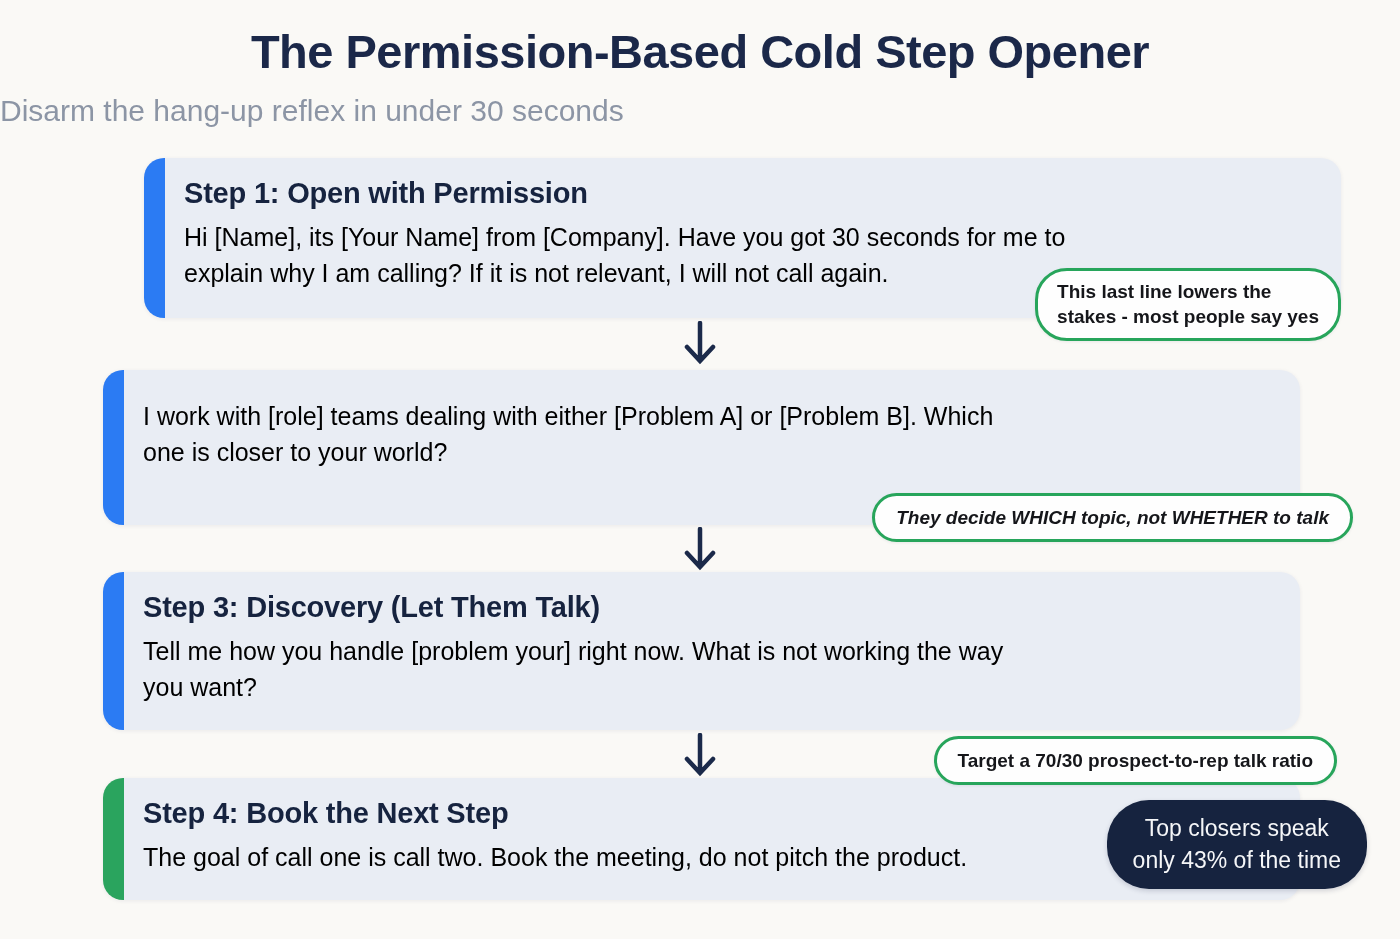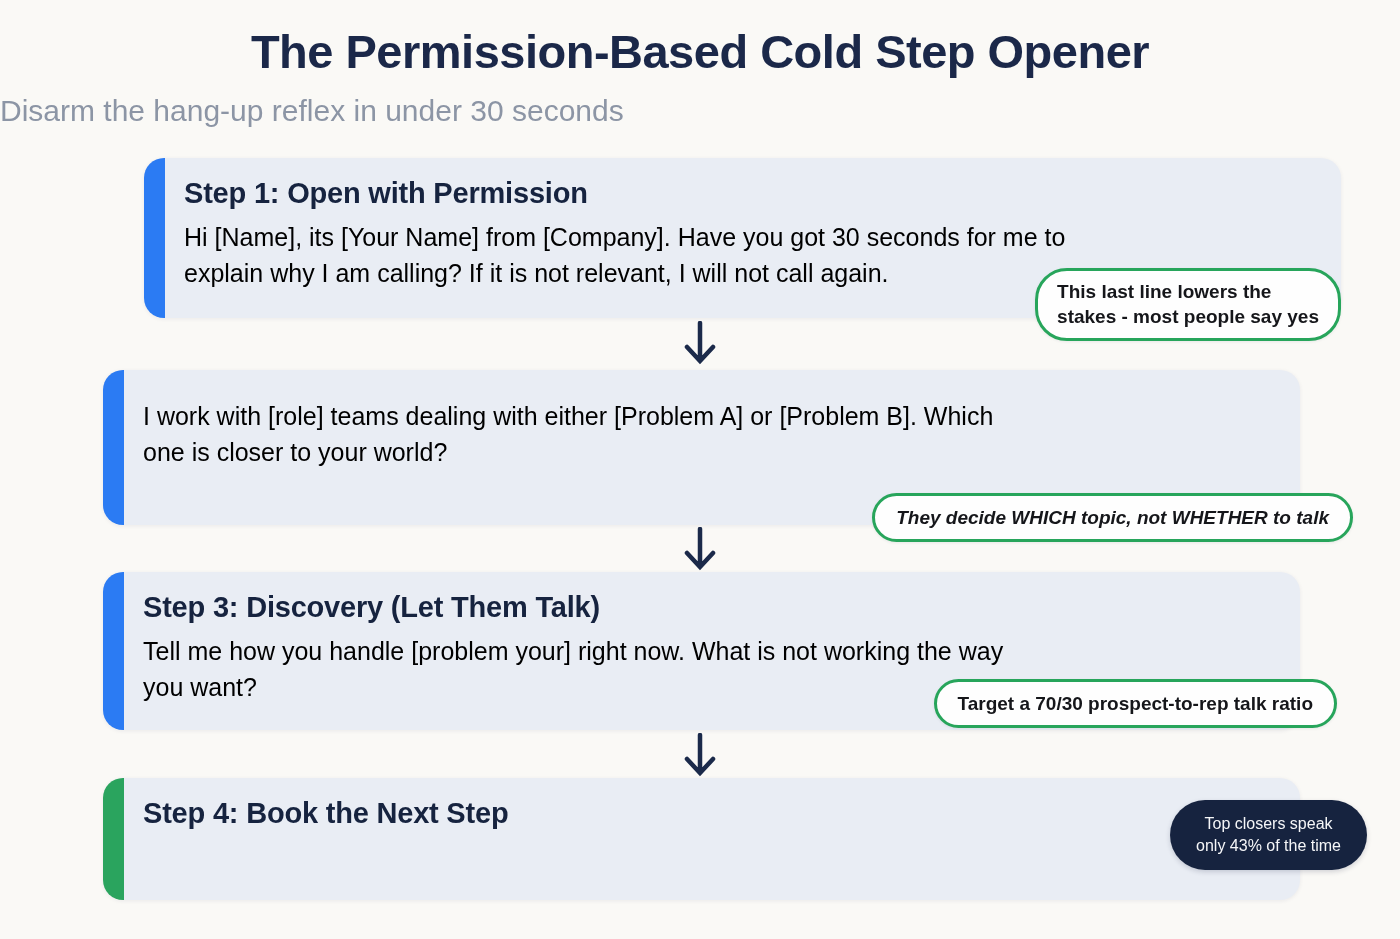--- a/index.html
+++ b/index.html
@@ -79,29 +79,29 @@
     padding: 8px 19px;
     font-size: 19px;
     font-weight: 600;
     color: #15161a;
     line-height: 1.33;
     white-space: pre-line;
     box-shadow: 0 1px 3px rgba(25,35,65,0.08);
   }
   .callout-1 { top: 268px; right: 59px; }
   .callout-2 { top: 493px; right: 47px; padding: 9px 21px; white-space: nowrap; }
-  .callout-3 { top: 679px; right: 63px; padding: 9px 21px; white-space: nowrap; }
+  .callout-3 { top: 736px; right: 63px; padding: 9px 21px; white-space: nowrap; }
   .callout-dark {
     position: absolute;
     top: 800px; right: 33px;
     background: #16233f;
     color: #f5f6f8;
     border-radius: 42px;
     padding: 13px 26px;
-    font-size: 16px;
+    font-size: 23px;
     font-weight: 500;
     line-height: 1.38;
     text-align: center;
     white-space: pre-line;
     box-shadow: 0 2px 5px rgba(25,35,65,0.18);
   }
 </style>
 </head>
 <body>
 
@@ -134,20 +134,21 @@
     <div class="card-body">Tell me how you handle [problem your] right now. What is not working the way
 you want?</div>
   </div>
 
   <svg class="arrow arrow-3" viewBox="0 0 40 44" fill="none" xmlns="http://www.w3.org/2000/svg">
     <path d="M20 2 V37 M7 26 L20 40 L33 26" stroke="currentColor" stroke-width="4.5" stroke-linecap="round" stroke-linejoin="miter"></path>
   </svg>
 
   <div class="card card-4" style="border-left-color: rgb(42, 164, 94);">
     <div class="card-heading">Step 4: Book the Next Step</div>
+    <div class="card-body">The goal of call one is call two. Book the meeting, do not pitch the product.</div>
   </div>
 
   <div class="callout callout-1" style="border-color: rgb(39, 165, 91);">This last line lowers the
 stakes - most people say yes</div>
 
   <div class="callout callout-2" style="border-color: rgb(39, 165, 91); font-style: italic;">They decide WHICH topic, not WHETHER to talk</div>
 
   <div class="callout callout-3" style="border-color: rgb(39, 165, 91);">Target a 70/30 prospect-to-rep talk ratio</div>
 
   <div class="callout-dark" style="background-color: rgb(22, 35, 63);">Top closers speak

